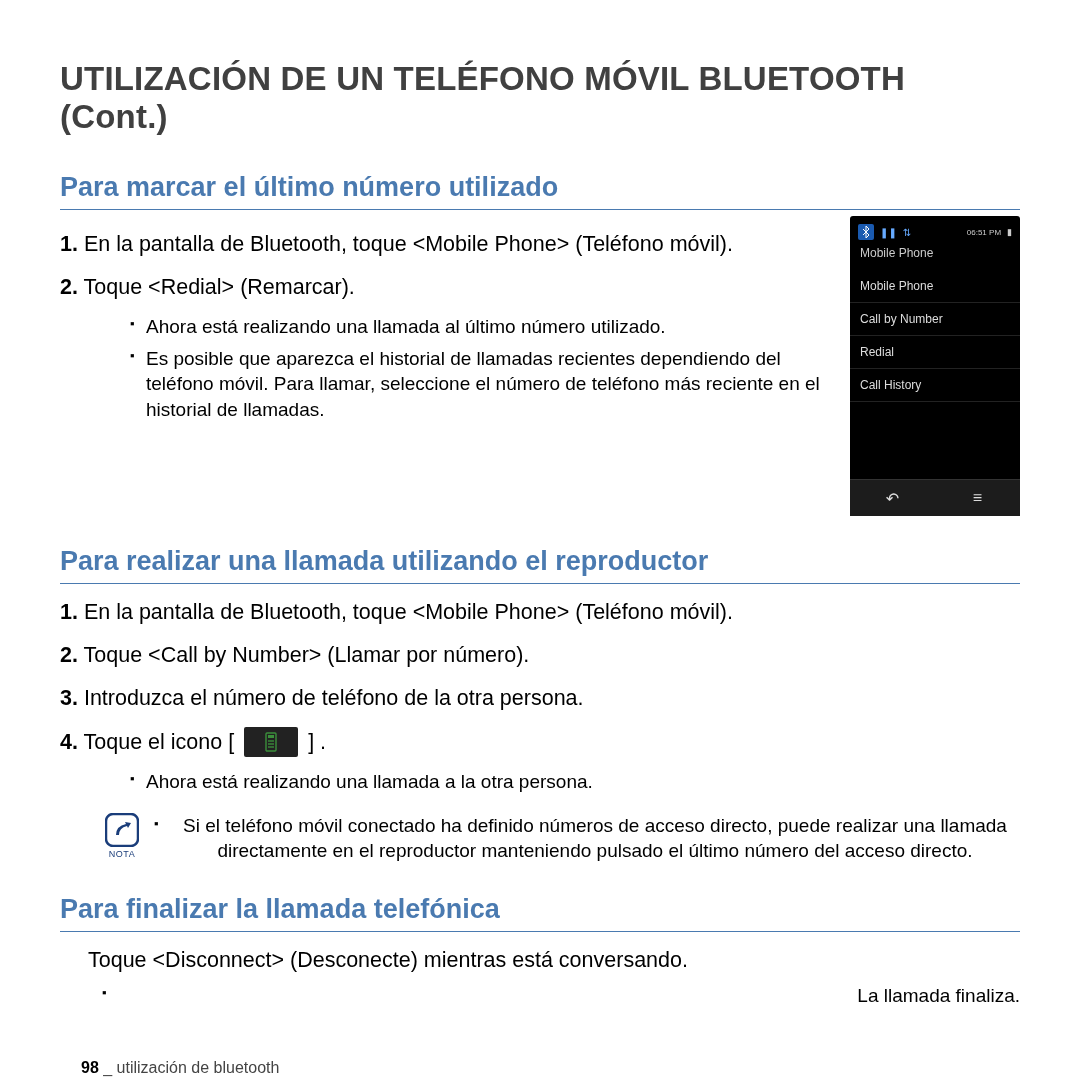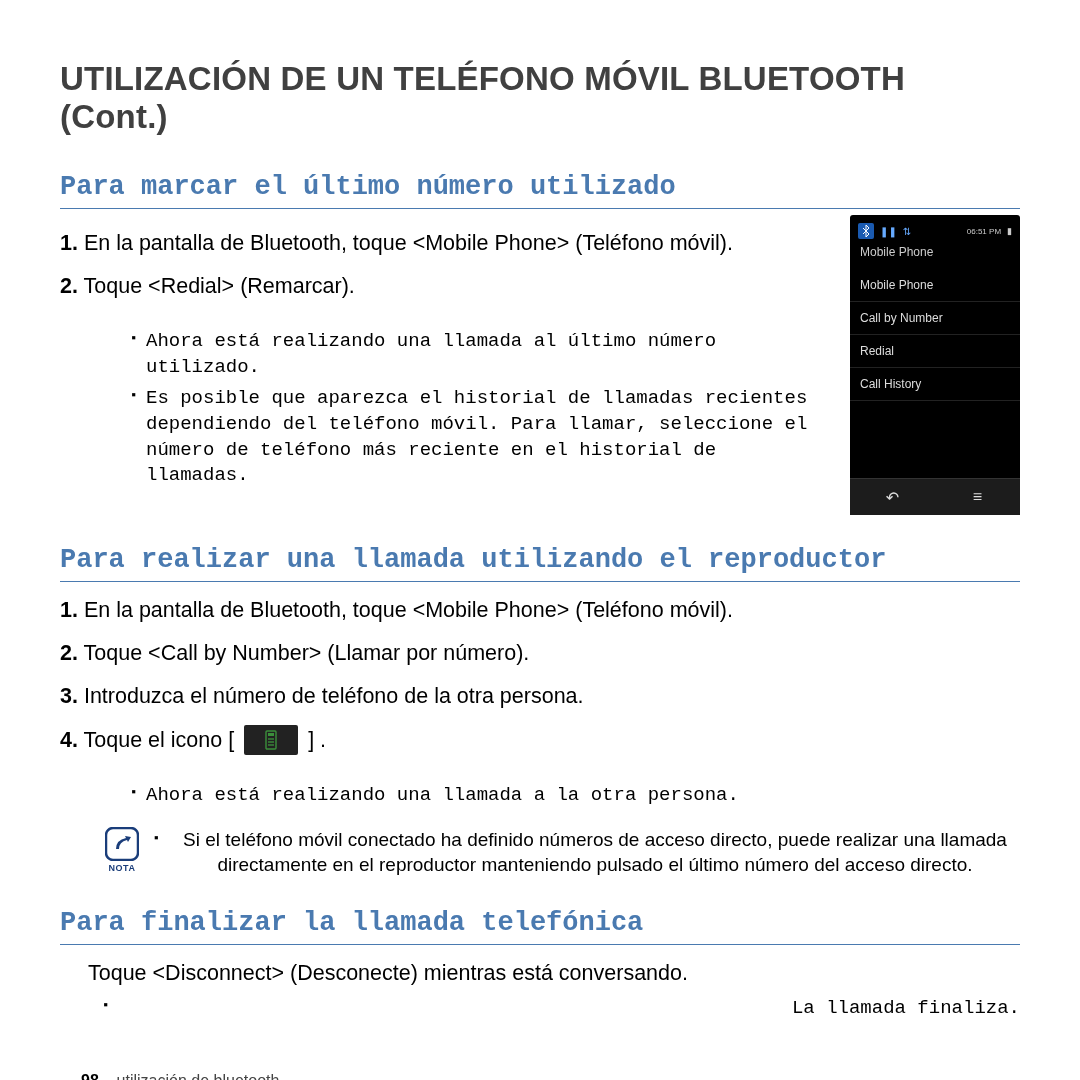--- a/index.html
+++ b/index.html
@@ -1,42 +1,42 @@
 <!DOCTYPE html>
 <html><head>
 <meta charset="utf-8">
 <style>
   html,body{margin:0;padding:0;background:#fff;font-family:Arial,Helvetica,sans-serif;color:#000;}
   .page{width:1080px;min-height:1080px;box-sizing:border-box;padding:60px 60px 30px 60px;position:relative;}
   h1{font-size:33px;font-weight:bold;color:#404040;margin:0 0 36px 0;letter-spacing:0.2px;}
-  h2{font-size:27px;font-weight:bold;color:#4a7ab0;margin:30px 0 6px 0;border-bottom:1px solid #4a7ab0;padding-bottom:6px;font-family:Liberation Mono, monospace;}
+  h2{font-size:27px;font-weight:bold;color:#4a7ab0;margin:30px 0 6px 0;border-bottom:1px solid #4a7ab0;padding-bottom:6px;}
   .content-row{display:flex;gap:24px;align-items:flex-start;}
   .text-col{flex:1;}
   ol{list-style:none;margin:14px 0 0 0;padding:0;}
   ol>li{font-size:21.5px;line-height:1.35;margin:0 0 14px 0;padding-left:28px;text-indent:-28px;}
   ol>li .num{font-weight:bold;}
   ol>li .bold{font-weight:normal;}
-  ul.sub{list-style:none;margin:28px 0 14px 0;padding:0 0 0 42px;font-family:Liberation Mono, monospace;}
+  ul.sub{list-style:none;margin:12px 0 14px 0;padding:0 0 0 42px;}
   ul.sub>li{font-size:19px;line-height:1.35;margin:0 0 6px 0;position:relative;padding-left:16px;text-indent:0;}
   ul.sub>li::before{content:"▪";position:absolute;left:0;top:1px;font-size:13px;}
   .phone-mock{width:170px;height:300px;background:#000;border-radius:3px;position:relative;flex:none;box-sizing:border-box;padding:8px 0 0 0;font-family:Arial,sans-serif;}
   .phone-status{display:flex;align-items:center;gap:6px;padding:0 8px;color:#ccc;font-size:9px;}
   .bt-ico{width:16px;height:16px;display:flex;align-items:center;justify-content:center;font-size:12px;color:#fff;}
   .phone-status .spacer{flex:1;}
   .phone-title{color:#ccc;font-size:12px;padding:6px 10px 10px 10px;}
   .phone-item{color:#ddd;font-size:12px;padding:9px 10px;border-bottom:1px solid #222;}
   .phone-bottom{position:absolute;bottom:0;left:0;right:0;height:36px;background:#1c1c1c;border-top:1px solid #333;display:flex;align-items:center;justify-content:space-around;color:#ddd;}
   .phone-bottom .ico{width:40px;text-align:center;font-size:16px;}
   .icon-inline{display:inline-block;width:54px;height:30px;background:#222;vertical-align:-8px;margin:0 4px;position:relative;border-radius:2px;}
   .icon-inline svg{position:absolute;left:50%;top:50%;transform:translate(-50%,-50%);}
   .note-row{display:flex;gap:12px;align-items:flex-start;margin:18px 0 0 42px;}
   .note-badge{width:40px;flex:none;text-align:center;}
   .note-badge .sq{width:34px;height:34px;border-radius:6px;display:flex;align-items:center;justify-content:center;margin:0 auto;}
   .note-badge .sq svg{display:block;}
-  .note-badge .lbl{font-size:9px;color:#1a3d7a;letter-spacing:0.5px;margin-top:2px;font-weight:bold;}
+  .note-badge .lbl{font-size:9px;color:#1a3d7a;letter-spacing:0.5px;margin-top:2px;font-weight:normal;}
   .note-text{font-size:19px;line-height:1.35;position:relative;padding-left:16px;text-align:center;}
   .note-text::before{content:"▪";position:absolute;left:0;top:2px;font-size:13px;}
   .plain{font-size:21.5px;line-height:1.35;margin:14px 0 0 28px;}
   .footer{position:static;margin-top:50px;font-size:16px;color:#444;margin-left:21px;}
   .footer .pn{font-weight:bold;color:#000;}
 </style>
 </head>
 <body>
 
 <div class="page">

